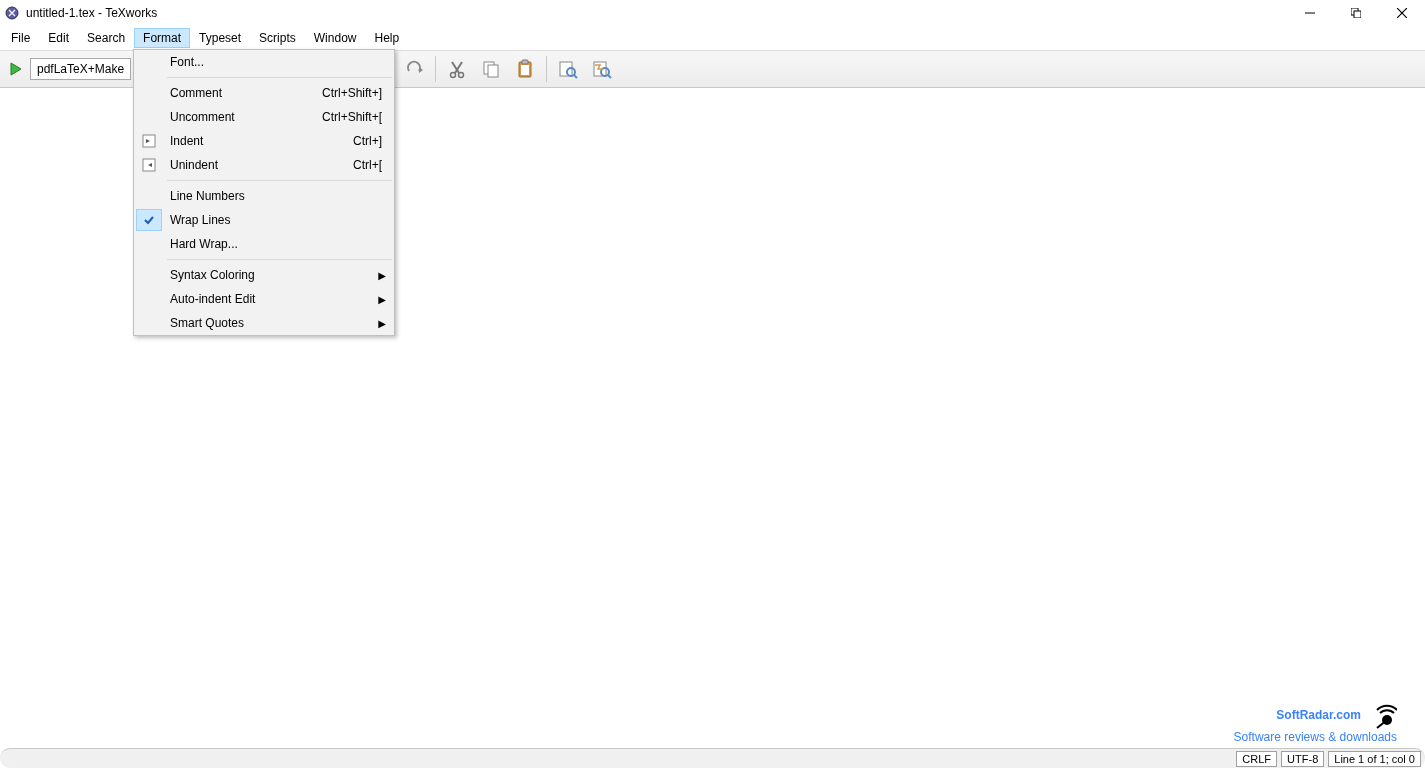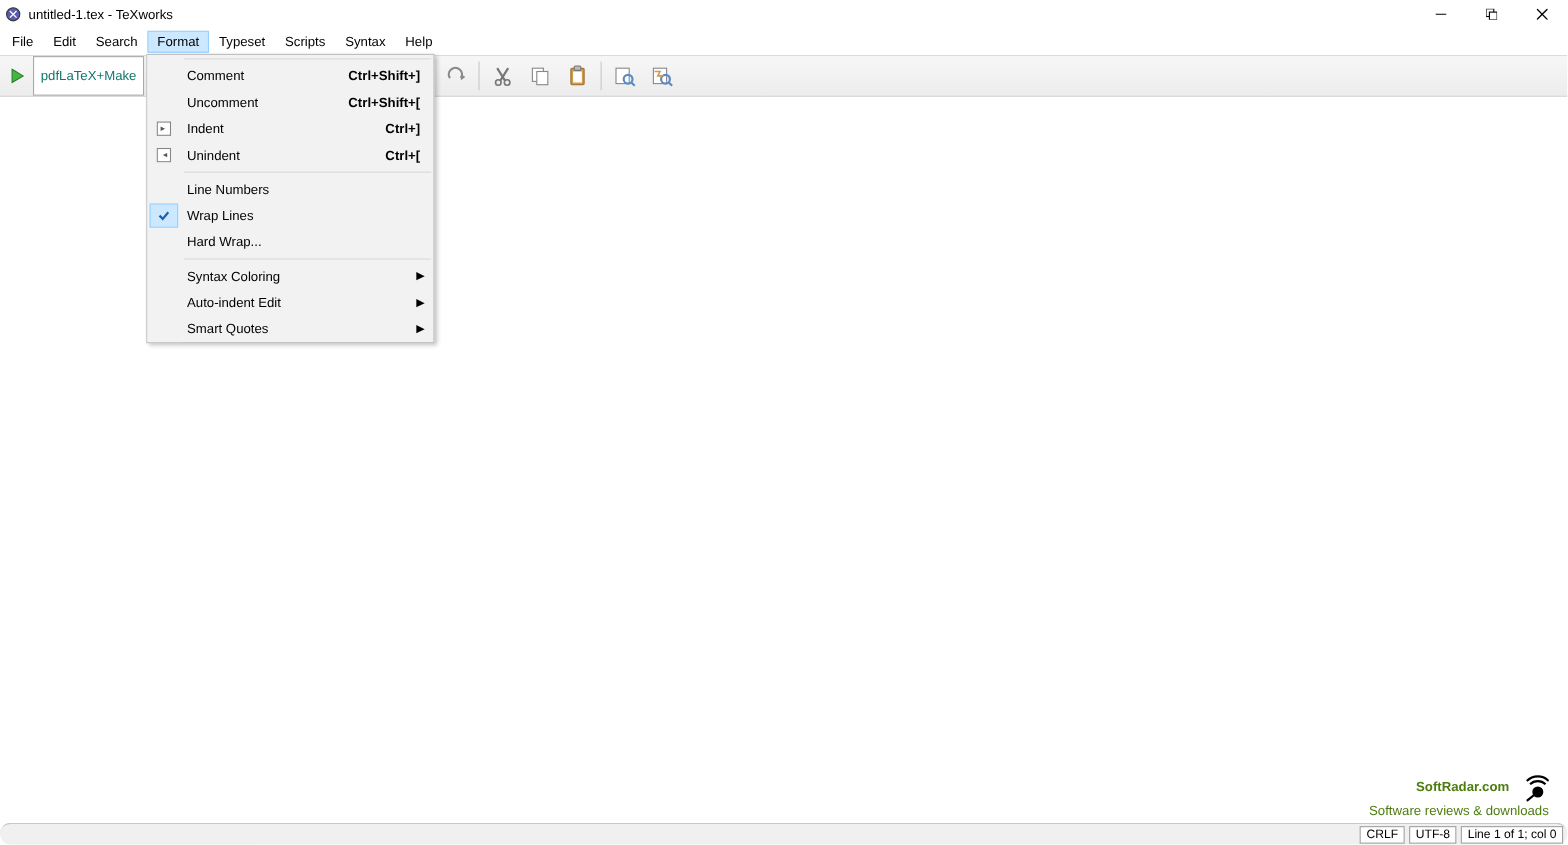--- a/index.html
+++ b/index.html
@@ -14,43 +14,43 @@
 .win-controls .wbtn svg { width: 10px; height: 10px; }
 
 
 .menubar { height: 24px; display: flex; align-items: center; padding: 0 2px; background: #fff; }
 .menubar .mitem { padding: 3px 9px; color: #000; cursor: default; }
 .menubar .mitem.active { background: #cce8ff; border: 1px solid #99d1ff; padding: 2px 8px; }
 
 
 .toolbar { height: 38px; background: linear-gradient(#f7f7f7,#ececec); border-top: 1px solid #dcdcdc; border-bottom: 1px solid #c8c8c8; display: flex; align-items: center; padding: 0 6px; gap: 4px; }
 .toolbar .run { width: 20px; height: 20px; display: flex; align-items: center; justify-content: center; }
-.toolbar .combo { height: 36px; min-width: 88px; background: #fff; border: 1px solid #a9a9a9; padding: 0 6px; display: flex; align-items: center; font-size: 12px; color: #0f766e; }
+.toolbar .combo { height: 22px; min-width: 88px; background: #fff; border: 1px solid #a9a9a9; padding: 0 6px; display: flex; align-items: center; font-size: 12px; color: #000000; }
 .tool { width: 30px; height: 30px; display: flex; align-items: center; justify-content: center; }
 .sep { width: 1px; height: 26px; background: #c8c8c8; margin: 0 2px; }
 
 
 .dropdown { position: absolute; left: 133px; top: 49px; width: 262px; background: #f2f2f2; border: 1px solid #bfbfbf; box-shadow: 2px 2px 4px rgba(0,0,0,0.25); }
 .dropdown .iconcol { position: absolute; left: 0; top: 0; width: 30px; height: 100%; background: #f2f2f2; }
 .dropdown .items { position: relative; }
 .dd-row { height: 24px; display: flex; align-items: center; position: relative; padding-left: 36px; padding-right: 12px; cursor: default; }
 .dd-row .lbl { color: #000; flex: 1; }
-.dd-row .shortcut { color: #000; font-size: 12px; font-weight: bold; }
+.dd-row .shortcut { color: #000; font-size: 12px; }
 .dd-row .checkcol { position: absolute; left: 0; top: 0; width: 30px; height: 24px; display: flex; align-items: center; justify-content: center; }
 .dd-row .ico { position: absolute; left: 7px; top: 4px; width: 16px; height: 16px; display: flex; align-items: center; justify-content: center; }
 .dd-row .arrow { position: absolute; right: 8px; font-size: 10px; color: #000; }
 .dd-sep { height: 1px; background: #d9d9d9; margin: 3px 2px 3px 33px; }
 .dd-row.checked .checkcol { background: #cce8ff; border: 1px solid #99d1ff; left: 2px; top: 1px; width: 26px; height: 22px; }
 
 
 .statusbar { position: absolute; bottom: 0; left: 0; right: 0; height: 20px; background: #f0f0f0; border-top: 1px solid #c8c8c8; display: flex; align-items: center; justify-content: flex-end; padding: 0 4px; gap: 4px; border-radius: 10px; }
 .statusbar .cell { border: 1px solid #a0a0a0; padding: 0 5px; height: 16px; display: flex; align-items: center; font-size: 11px; background: #fff; }
 
 
-.watermark { position: absolute; right: 17px; bottom: 24px; text-align: right; color: #4d7c0f; }
+.watermark { position: absolute; right: 28px; bottom: 24px; text-align: right; color: #3b82f6; }
 .watermark .w1 { font-size: 26px; font-weight: 700; display: flex; align-items: center; justify-content: flex-end; gap: 6px; }
 .watermark .w2 { font-size: 12px; text-align: center; }
 
 .editor { position: absolute; left: 0; top: 88px; right: 0; bottom: 20px; background: #fff; }
 </style>
 </head>
 <body>
 
 <div class="titlebar">
   <span class="appicon">
@@ -81,21 +81,21 @@
   </div>
 </div>
 
 <div class="menubar">
   <div class="mitem">File</div>
   <div class="mitem">Edit</div>
   <div class="mitem">Search</div>
   <div class="mitem active">Format</div>
   <div class="mitem">Typeset</div>
   <div class="mitem">Scripts</div>
-  <div class="mitem">Syntax</div>
+  <div class="mitem">Window</div>
   <div class="mitem">Help</div>
 </div>
 
 <div class="toolbar">
   <div class="run">
     <svg width="14" height="14" viewBox="0 0 14 14">
         <polygon points="2,1 12,7 2,13" fill="#3fb93f" stroke="#2a7a2a" stroke-width="1"></polygon>
       </svg>
   </div>
   <div class="combo">
@@ -147,20 +147,23 @@
         <path d="M3 6 L8 6 L6 10 L11 10" fill="none" stroke="#d49a4a" stroke-width="1.5"></path>
       </svg>
   </div>
 </div>
 
 <div class="editor"></div>
 
 <div class="dropdown">
   <div class="iconcol"></div>
   <div class="items">
+    <div class="dd-row">
+      <span class="lbl">Font...</span>
+    </div>
     <div class="dd-sep"></div>
     <div class="dd-row">
       <span class="lbl">Comment</span>
       <span class="shortcut">Ctrl+Shift+]</span>
     </div>
     <div class="dd-row">
       <span class="lbl">Uncomment</span>
       <span class="shortcut">Ctrl+Shift+[</span>
     </div>
     <div class="dd-row">

